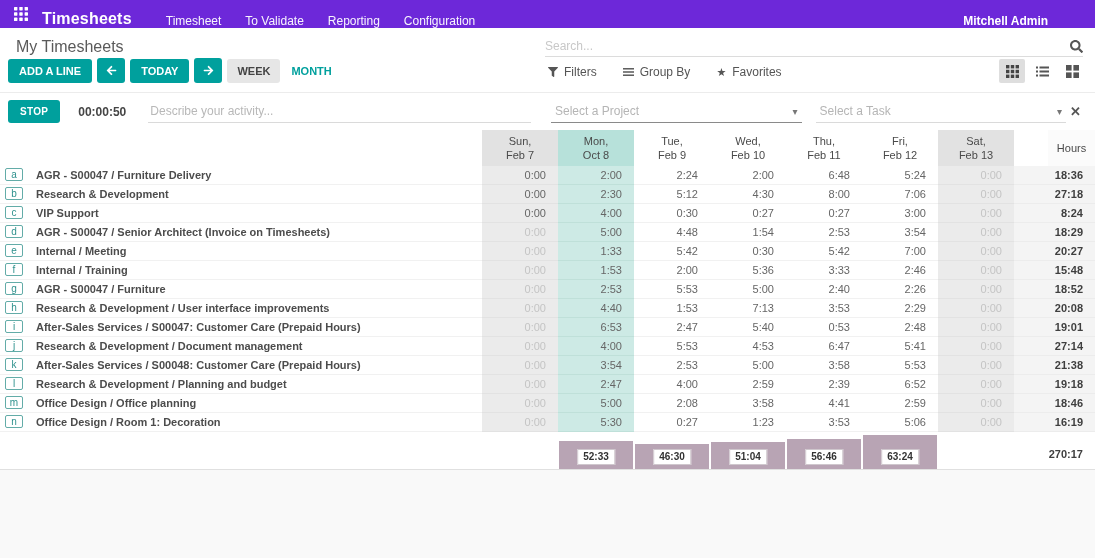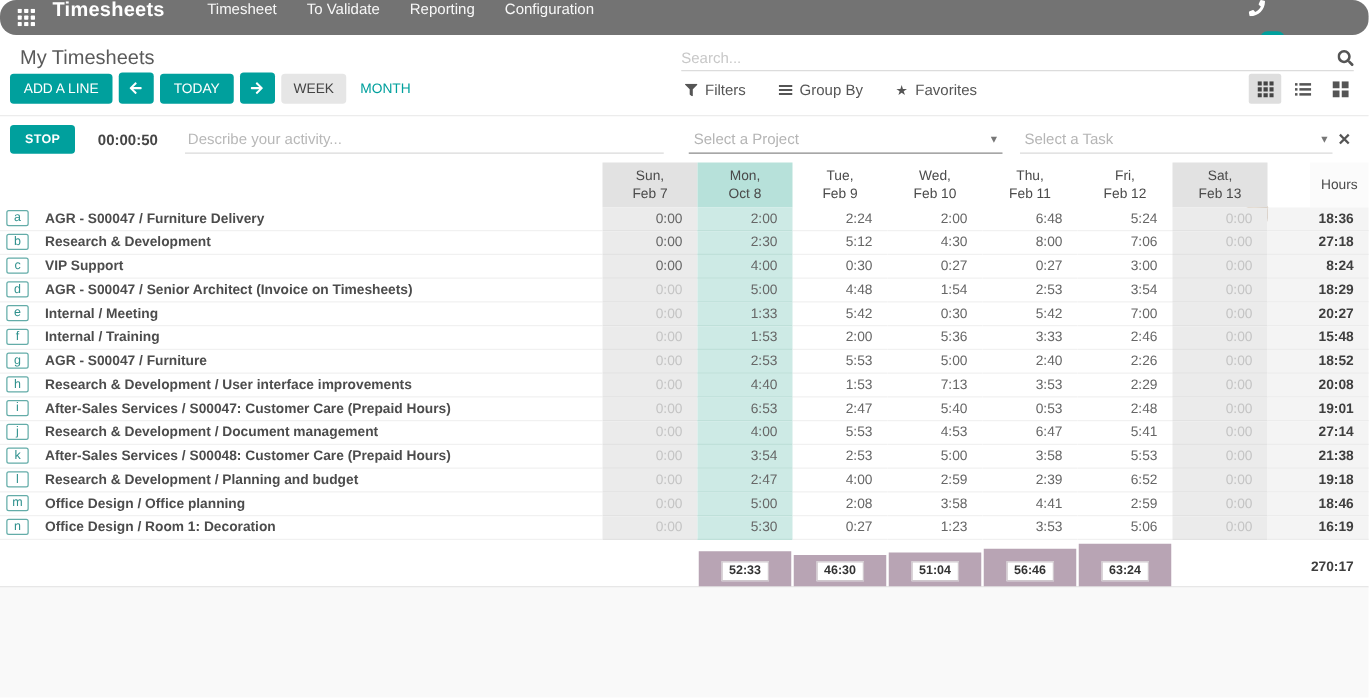--- a/index.html
+++ b/index.html
@@ -6,22 +6,22 @@
   html,body { margin:0; padding:0; }
   body {
     width:1095px; height:559px; overflow:hidden;
     font-family:"Liberation Sans", sans-serif;
     background:#fff; color:#4c4c4c;
   }
   .page { position:relative; width:1095px; height:559px; }
 
   
   .topbar {
-    height:28px; background:#737373; color:#fff;
-    display:flex; align-items:flex-start;border-radius:13px;
+    height:28px; background:#6d28d9; color:#fff;
+    display:flex; align-items:flex-end;
   }
   .apps-btn { width:42px; height:28px; display:flex; align-items:center; justify-content:center; cursor:pointer; }
   .brand { font-size:16px; font-weight:bold; margin-right:34px; letter-spacing:.2px; }
   .tb-nav { display:flex; gap:24px; font-size:12px; }
   .tb-nav span { cursor:pointer; opacity:.95; }
   .tb-right { margin-left:auto; display:flex; align-items:center; gap:18px; padding-right:10px; font-size:12px;flex-direction:column; }
   .tb-icon { position:relative; display:flex; align-items:center; cursor:pointer; }
   .tb-badge {
     position:absolute; top:-6px; left:10px;
     background:#00A09D; color:#fff; font-size:9px; font-weight:bold;
@@ -36,21 +36,21 @@
   }
   .username { font-weight:bold; white-space:nowrap; }
 
   
   .control-panel { position:relative; height:64px; background:#fff;padding-left:42px; }
   .page-title { position:absolute; left:16px; top:10px; font-size:16px; color:#5a5a5a; }
   .searchbox { position:absolute; left:545px; right:12px; top:8px; border-bottom:1px solid #dcdcdc; display:flex; align-items:center; }
   .searchbox input { flex:1; border:none; outline:none; font-size:12px; padding:3px 0; color:#555; background:transparent; font-family:inherit; }
   .searchbox input::placeholder { color:#c8c8c8; }
   .btn-row { position:absolute; left:8px; bottom:9px; display:flex; align-items:center; gap:5px; }
-  .btn { border:none; cursor:pointer; font-family:inherit; border-radius:3px; font-size:11px; font-weight:normal; }
+  .btn { border:none; cursor:pointer; font-family:inherit; border-radius:3px; font-size:11px; font-weight:bold; }
   .btn-teal { background:#00A09D; color:#fff; padding:6px 11px; }
   .btn-arrow { background:#00A09D; color:#fff; width:28px; height:25px; display:flex; align-items:center; justify-content:center; padding:0; }
   .btn-week { background:#e6e6e6; color:#444; padding:6px 10px; }
   .btn-month { background:transparent; color:#00A09D; padding:6px 6px; }
   .filter-row { position:absolute; left:548px; bottom:13px; display:flex; gap:26px; font-size:12px; color:#555; }
   .filter-item { display:flex; align-items:center; gap:6px; cursor:pointer; }
   .star-glyph { font-size:11px; color:#555; }
   .view-switcher { position:absolute; right:10px; bottom:9px; display:flex; gap:4px; }
   .vs-btn { width:26px; height:24px; display:flex; align-items:center; justify-content:center; border-radius:2px; cursor:pointer; }
   .vs-btn.active { background:#dedede; }

